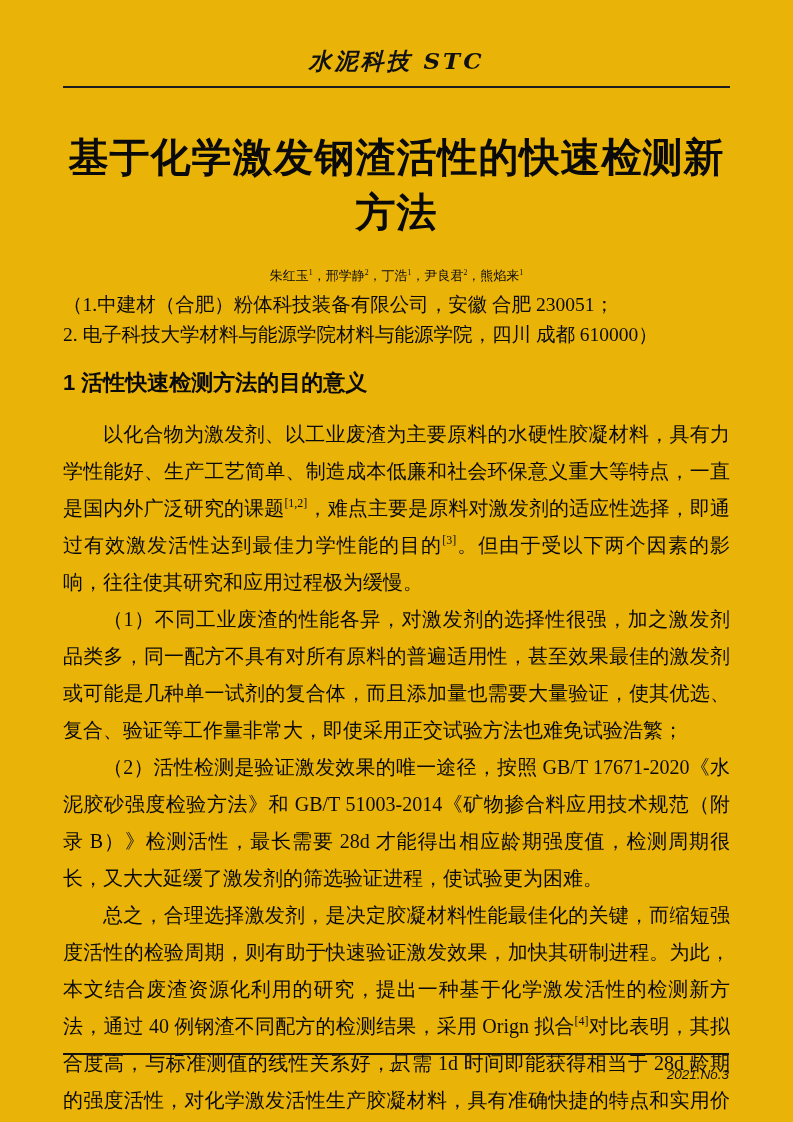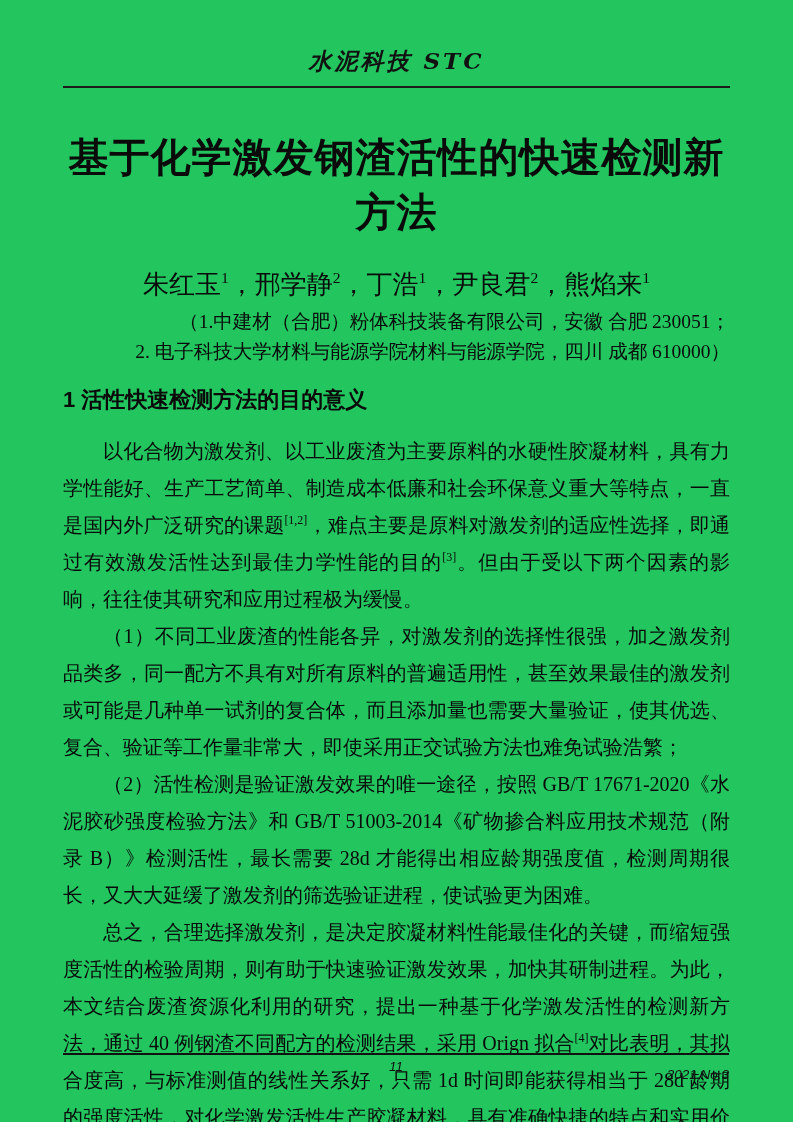--- a/index.html
+++ b/index.html
@@ -5,21 +5,21 @@
   html, body {
     margin: 0;
     padding: 0;
     background: #ffffff;
   }
   .page {
     position: relative;
     width: 793px;
     height: 1122px;
     margin: 0 auto;
-    background: #22c55e;
+    background: #eab308;
     color: #000000;
     font-family: "Liberation Serif", "DejaVu Serif", serif;
     overflow: hidden;
   }
   .content {
     padding: 0 63px;
   }
   
   .journal-header {
     padding-top: 46px;
@@ -43,26 +43,26 @@
     text-align: center;
     font-family: "Liberation Sans", "DejaVu Sans", sans-serif;
     font-weight: bold;
     font-size: 40px;
     letter-spacing: 1px;
     color: #0a0a0a;
   }
   .authors {
     margin-top: 26px;
     text-align: center;
-    font-size: 26px;
+    font-size: 13px;
     color: #0a0a0a;
   }
   .affiliations {
     margin-top: 5px;
-    text-align: right;
+    text-align: left;
     font-size: 19.5px;
     line-height: 30px;
     color: #0a0a0a;
   }
   
   .section-heading {
     margin-top: 18px;
     font-family: "Liberation Sans", "DejaVu Sans", sans-serif;
     font-weight: bold;
     font-size: 22px;

